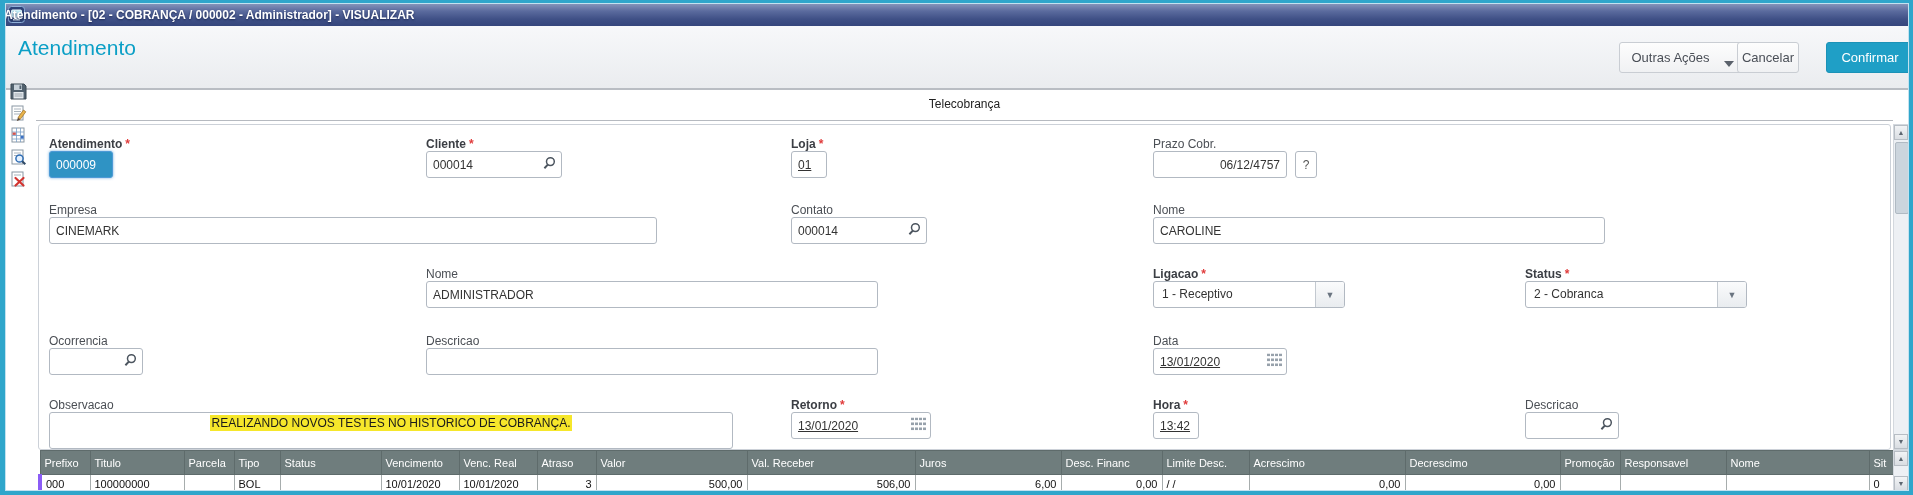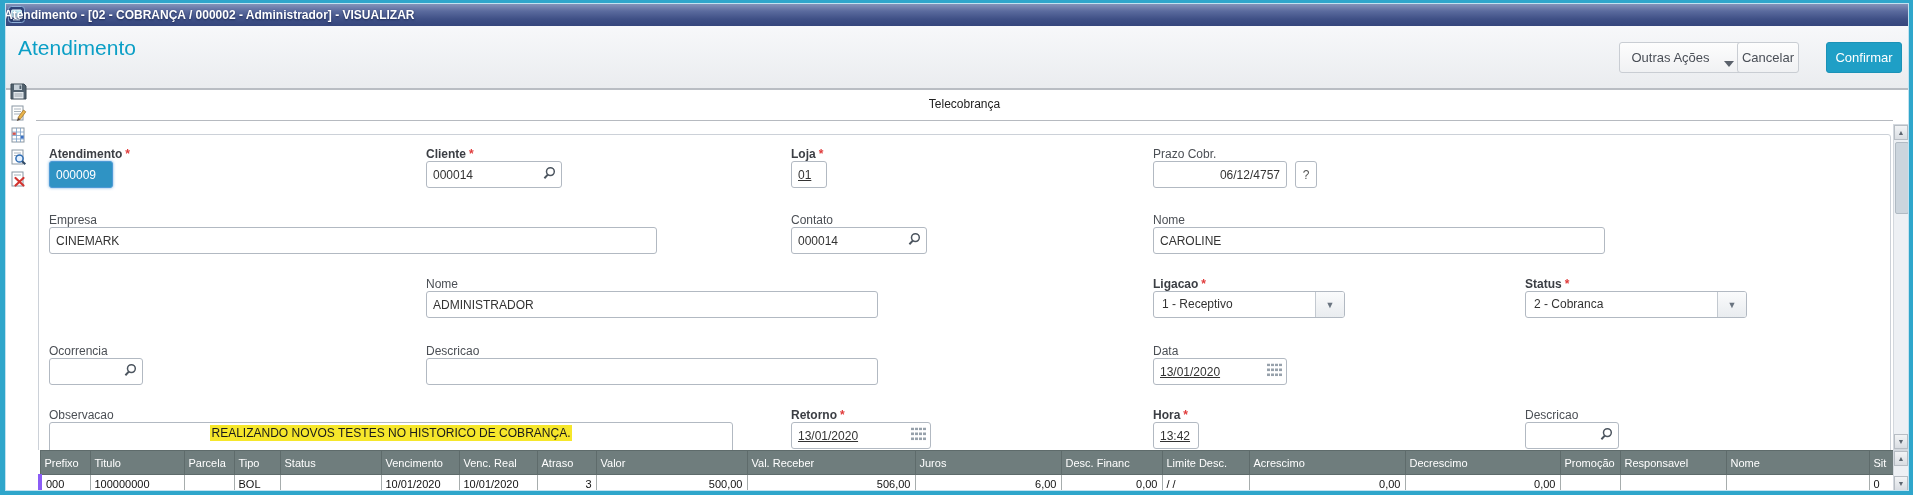--- a/index.html
+++ b/index.html
@@ -17,32 +17,32 @@
   
   .headerband{position:absolute;left:4px;right:4px;top:26px;height:62px;
               background:linear-gradient(180deg,#f7f8fa,#eaecef);border-bottom:2px solid #b9bdc3;}
   .page-title{position:absolute;left:18px;top:36px;font-size:21px;color:#0b9fc6;}
   .btn{position:absolute;top:42px;height:31px;box-sizing:border-box;border-radius:3px;font-size:13px;
        font-family:inherit;cursor:pointer;display:flex;align-items:center;justify-content:center;}
   .btn-plain{background:linear-gradient(#fdfdfd,#f0f1f3);border:1px solid #c9cdd3;color:#4a4f57;}
   .btn-primary{background:#1f9fc6;border:1px solid #1b92b7;color:#fff;}
   .btn-outras{left:1619px;width:127px;}
   .btn-cancelar{left:1737px;width:62px;}
-  .btn-confirmar{left:1826px;width:76px;}
+  .btn-confirmar{left:1826px;width:88px;}
   .caret{width:0;height:0;border-left:5px solid transparent;border-right:5px solid transparent;
          border-top:6px solid #5a616b;margin-left:14px;transform:translateY(6px);}
   
   .tabstrip{position:absolute;left:36px;width:1857px;top:90px;height:30px;background:#fff;
             border-bottom:1px solid #b6bac0;text-align:center;}
   .tab{display:inline-block;line-height:28px;font-size:12px;color:#222;padding:0 18px;cursor:pointer;}
   
   .side-btn{position:absolute;left:7px;width:22px;height:22px;background:transparent;border:0;padding:0;cursor:pointer;}
   
   .form-panel{position:absolute;left:38px;top:124px;width:1853px;height:326px;background:#fff;
-              border:1px solid #ccd1d8;border-radius:3px;box-sizing:border-box;margin-top:10px;}
+              border:1px solid #ccd1d8;border-radius:3px;box-sizing:border-box;}
   .field{position:absolute;}
   .lbl{display:block;height:13px;margin-bottom:1px;font-size:12px;color:#4b4f55;white-space:nowrap;}
   .lbl .txt{color:#4b4f55;}
   .lbl.req .txt{font-weight:bold;color:#3b3e44;}
   .star{color:#e03b3b;font-weight:bold;margin-left:3px;}
   .inp{box-sizing:border-box;height:27px;width:100%;border:1px solid #b2b9c2;border-radius:3px;
        padding:0 6px;font-size:12px;font-family:inherit;color:#333;background:#fff;}
   .inp.sel{background:#2f93c4;color:#fff;border-color:#4d9ad6;box-shadow:0 0 3px rgba(77,154,214,.8);}
   .inp.ctr{text-align:left;text-decoration:underline;}
   .inp.rgt{text-align:right;}

